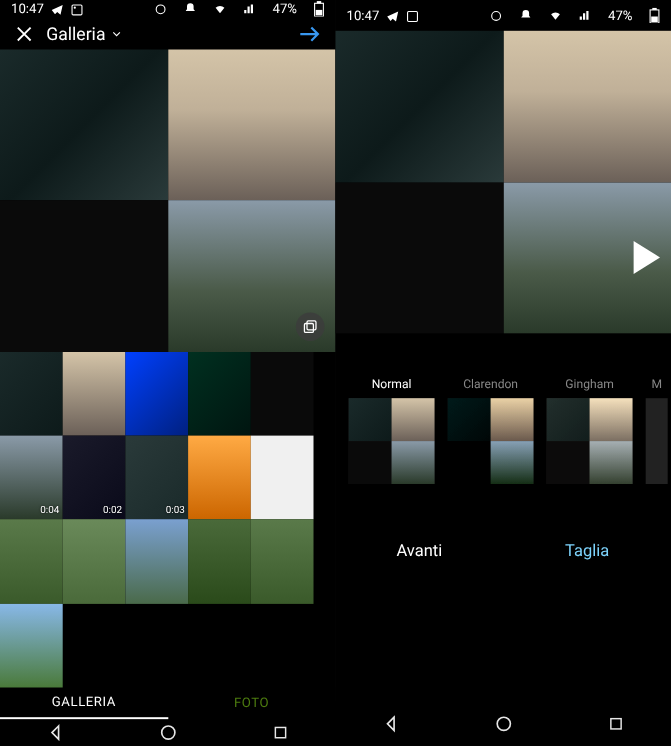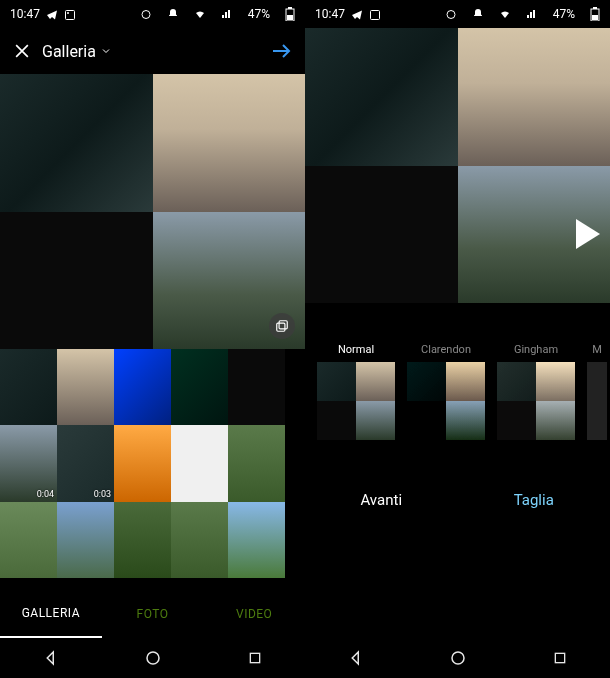--- a/index.html
+++ b/index.html
@@ -129,37 +129,39 @@
 
   <div class="thumbs">
     <div class="thumb t1"></div>
     <div class="thumb t2"></div>
     <div class="thumb t3"></div>
     <div class="thumb t4"></div>
     <div class="thumb t5"></div>
     <div class="thumb t6">
         <span class="duration">0:04</span>
       </div>
+    <div class="thumb t7">
+        <span class="duration">0:02</span>
+      </div>
     <div class="thumb t8">
         <span class="duration">0:03</span>
       </div>
     <div class="thumb t9"></div>
     <div class="thumb t10"></div>
     <div class="thumb t11"></div>
     <div class="thumb t12"></div>
     <div class="thumb t13"></div>
     <div class="thumb t14"></div>
     <div class="thumb t15"></div>
     <div class="thumb t16"></div>
   </div>
 
   <div class="bottom-tabs">
     <div class="bottom-tab active">GALLERIA</div>
     <div class="bottom-tab">FOTO</div>
-    <div class="bottom-tab">VIDEO</div>
   </div>
 
   <div class="nav-bar">
     <svg width="18" height="18" viewBox="0 0 24 24" fill="none" stroke="#fff" stroke-width="2">
         <path d="M15 4l-8 8 8 8z" fill="none"></path>
       </svg>
     <svg width="18" height="18" viewBox="0 0 24 24" fill="none" stroke="#fff" stroke-width="2">
         <circle cx="12" cy="12" r="8"></circle>
       </svg>
     <svg width="16" height="16" viewBox="0 0 24 24" fill="none" stroke="#fff" stroke-width="2">

